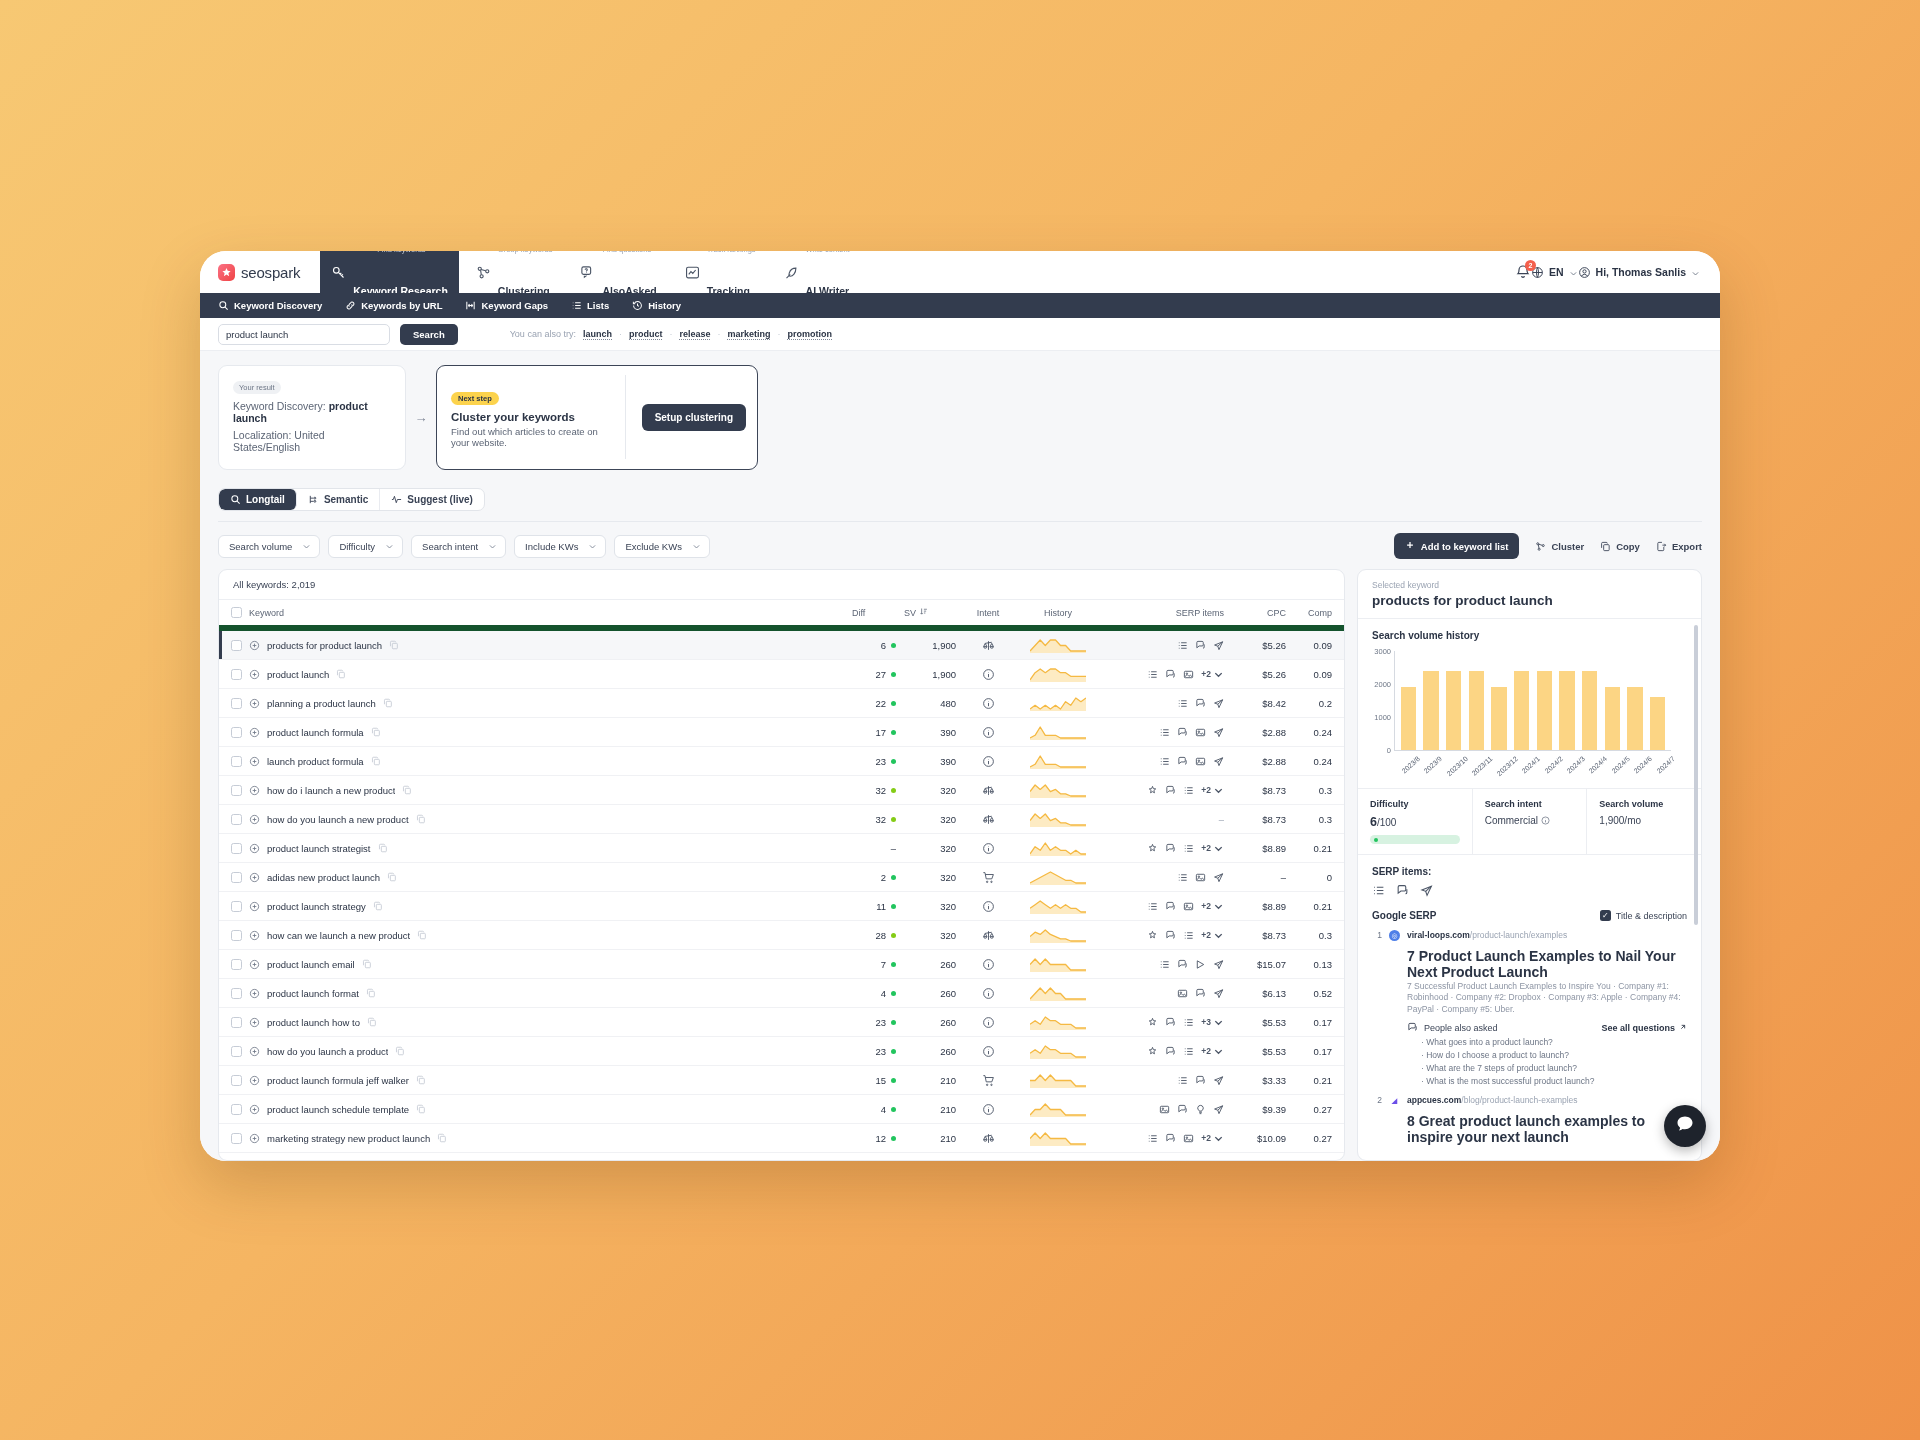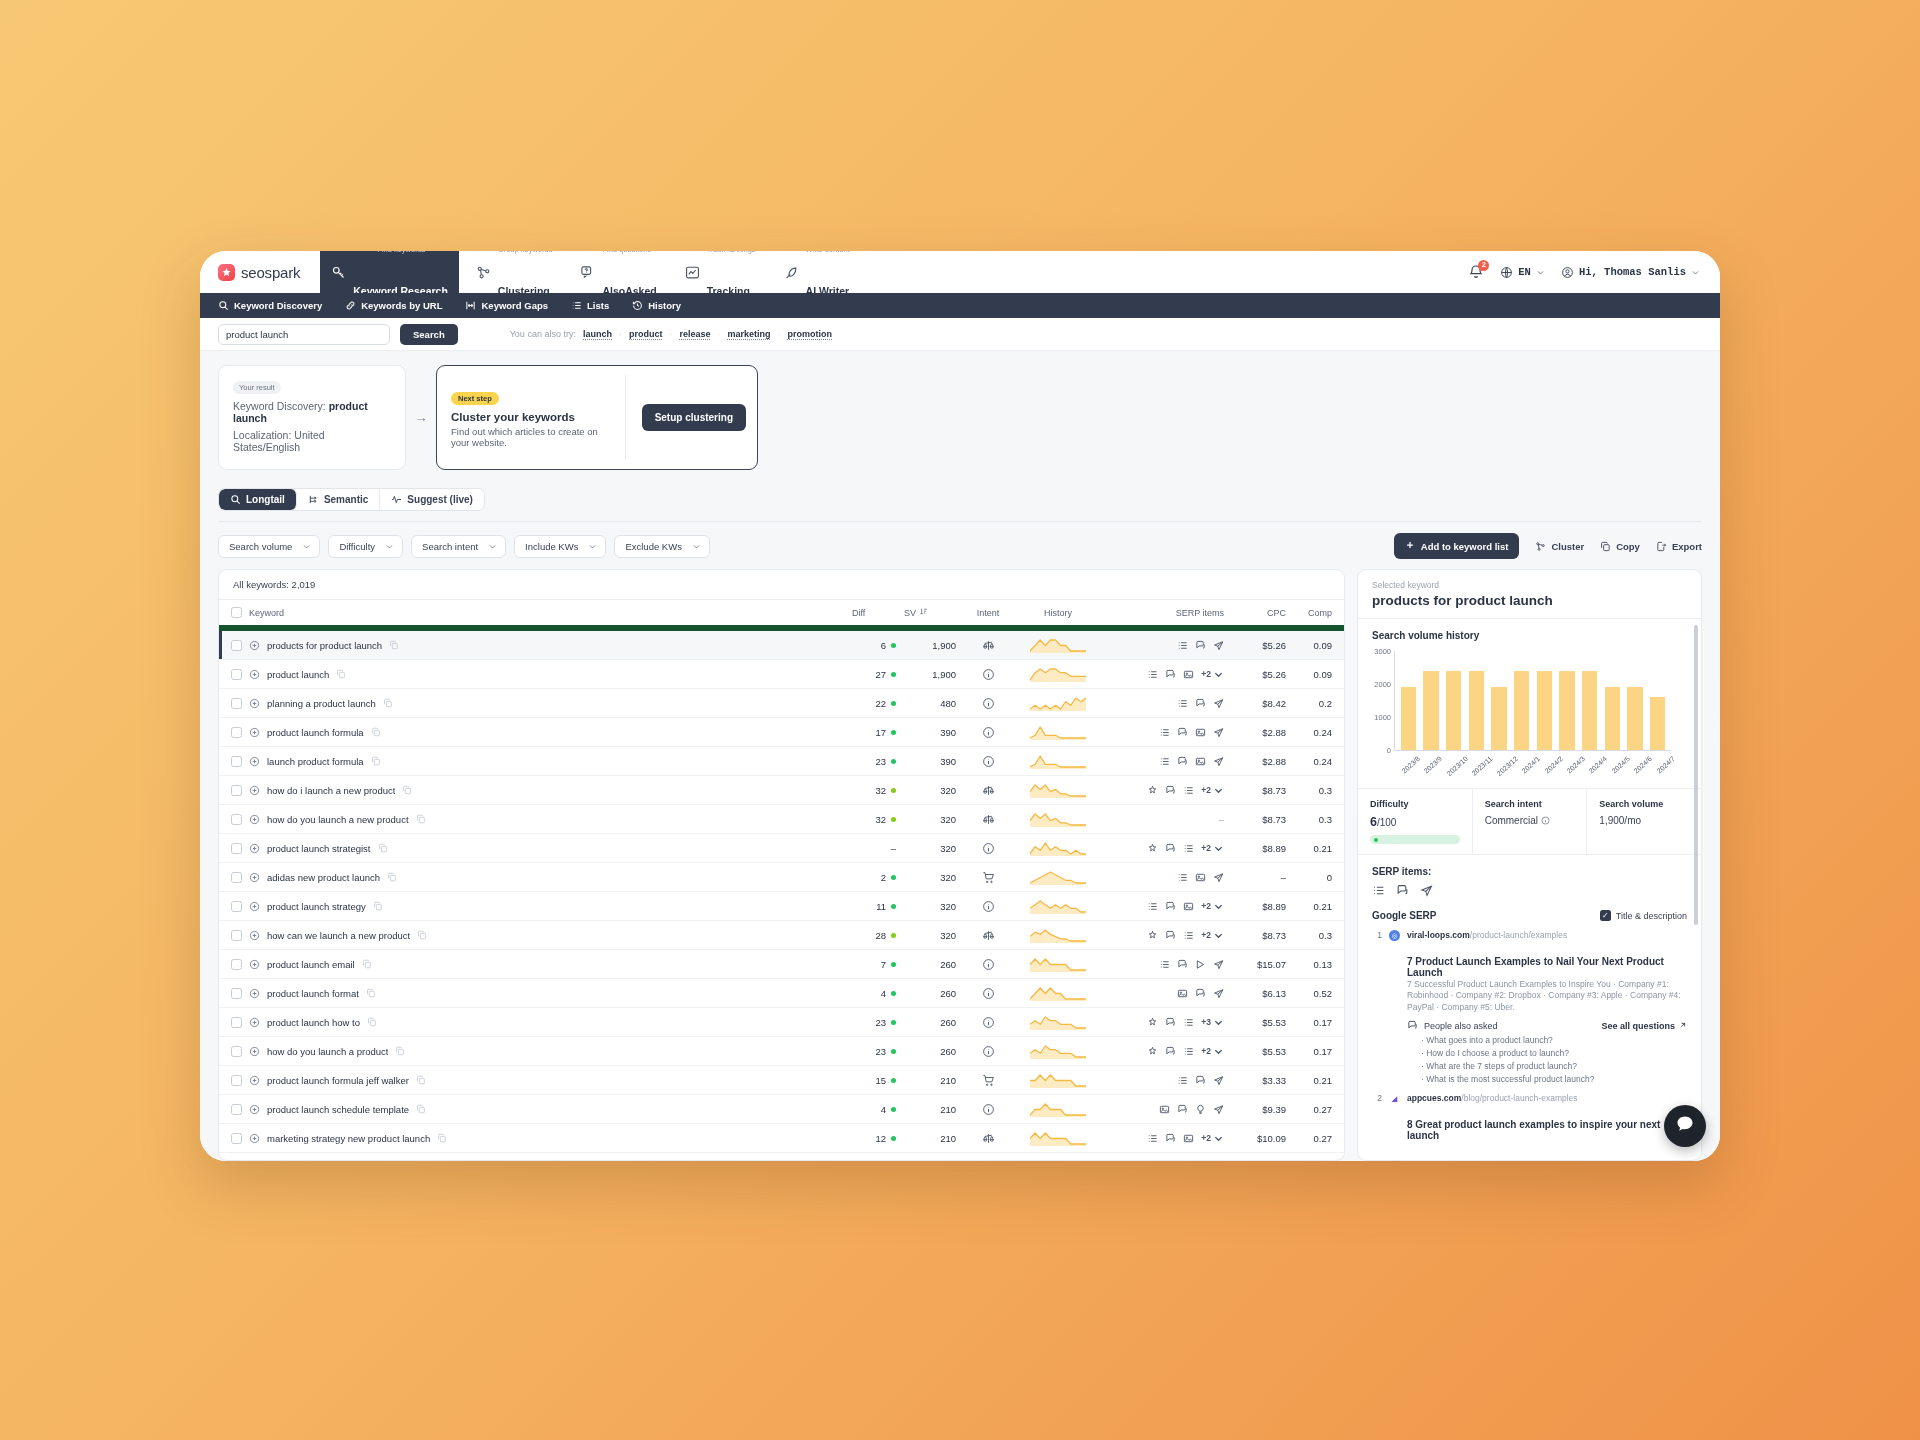--- a/index.html
+++ b/index.html
@@ -47,21 +47,21 @@
   }
   .navitem.active { background: #333c4e; }
   .navitem .ni-ico { width: 15px; height: 15px; display:block; flex: 0 0 15px; color:#4b5566; }
   .navitem.active .ni-ico { color: #fff; }
   .ni-txt { display: flex; flex-direction: column; line-height: 1.08; }
   .ni-sub { font-size: 7.5px; color: #9aa3b2; }
   .ni-main { font-size: 10.5px; font-weight: bold; color: #2b3445; margin-top: 32px; }
   .navitem.active .ni-sub { color: #c6ccd8; margin-left: 24px; }
   .navitem.active .ni-main { color: #ffffff; }
 
-  .top-right { margin-left: auto; display: flex; align-items: center; gap: 16px; padding-right: 6px; font-family: Liberation Mono, monospace; }
+  .top-right { margin-left: auto; display: flex; align-items: center; gap: 0; padding-right: 6px; }
   .bell-wrap { position: relative; width: 16px; height: 16px; color:#3a4355; cursor:pointer;}
   .bell-badge {
     position: absolute; top: -4px; right: -5px;
     min-width: 11px; height: 11px; padding: 0 2px;
     background: #f4604d; color: #fff; border-radius: 6px;
     font-size: 7px; line-height: 11px; text-align: center; font-weight: bold;
   }
   .lang, .user { display: flex; align-items: center; gap: 5px; font-size: 10.5px; color: #2b3445; font-weight: bold; cursor: pointer; }
   .ico-sm { width: 13px; height: 13px; display: block; color:#3a4355; }
   .caret { width: 9px; height: 9px; color: #6d7686; }
@@ -234,21 +234,21 @@
   .checkmark-box { width: 11px; height: 11px; border-radius: 2.5px; background: #333c4e; color:#fff; display:inline-flex; align-items:center; justify-content:center; font-size: 8px; }
   .td-label { display: flex; align-items: center; gap: 5px; font-size: 9px; color: #3a4355; }
   .serp-item { display: flex; gap: 7px; margin-bottom: 6px; }
   .serp-num { font-size: 8.5px; color: #6d7686; width: 10px; flex: 0 0 10px; text-align: right; }
   .favicon { width: 11px; height: 11px; border-radius: 50%; flex: 0 0 11px; display: flex; align-items: center; justify-content: center; font-size: 7px; color: #fff; }
   .fav-blue { background: #4f7fe8; }
   .fav-purple { background: #fff; color: #6b4ee8; font-weight: bold; }
   .serp-body { flex: 1; min-width: 0; }
   .serp-url { font-size: 8.5px; color: #9aa3b2; }
   .serp-url b { color: #2b3445; }
-  .serp-title { font-size: 10px; color: #2b3445; font-weight: bold; margin-top: 16px; }
+  .serp-title { font-size: 14px; color: #2b3445; font-weight: bold; margin-top: 8px; }
   .serp-desc { font-size: 8.5px; color: #8d95a4; line-height: 1.35; margin-top: 1px; }
   .paa-head { display: flex; align-items: center; justify-content: space-between; margin: 7px 0 4px 0; }
   .paa-left { display: flex; align-items: center; gap: 6px; font-size: 9px; color: #3a4355; }
   .paa-left svg { width: 11px; height: 11px; display: block; }
   .paa-right { font-size: 9px; color: #2b3445; font-weight: bold; display: flex; align-items: center; gap: 4px; cursor: pointer; }
   .paa-q { font-size: 8.5px; color: #6d7686; padding-left: 14px; margin-bottom: 3px; }
 
   .chat-fab {
     position: absolute; right: 14px; bottom: 14px;
     width: 42px; height: 42px; border-radius: 50%;

